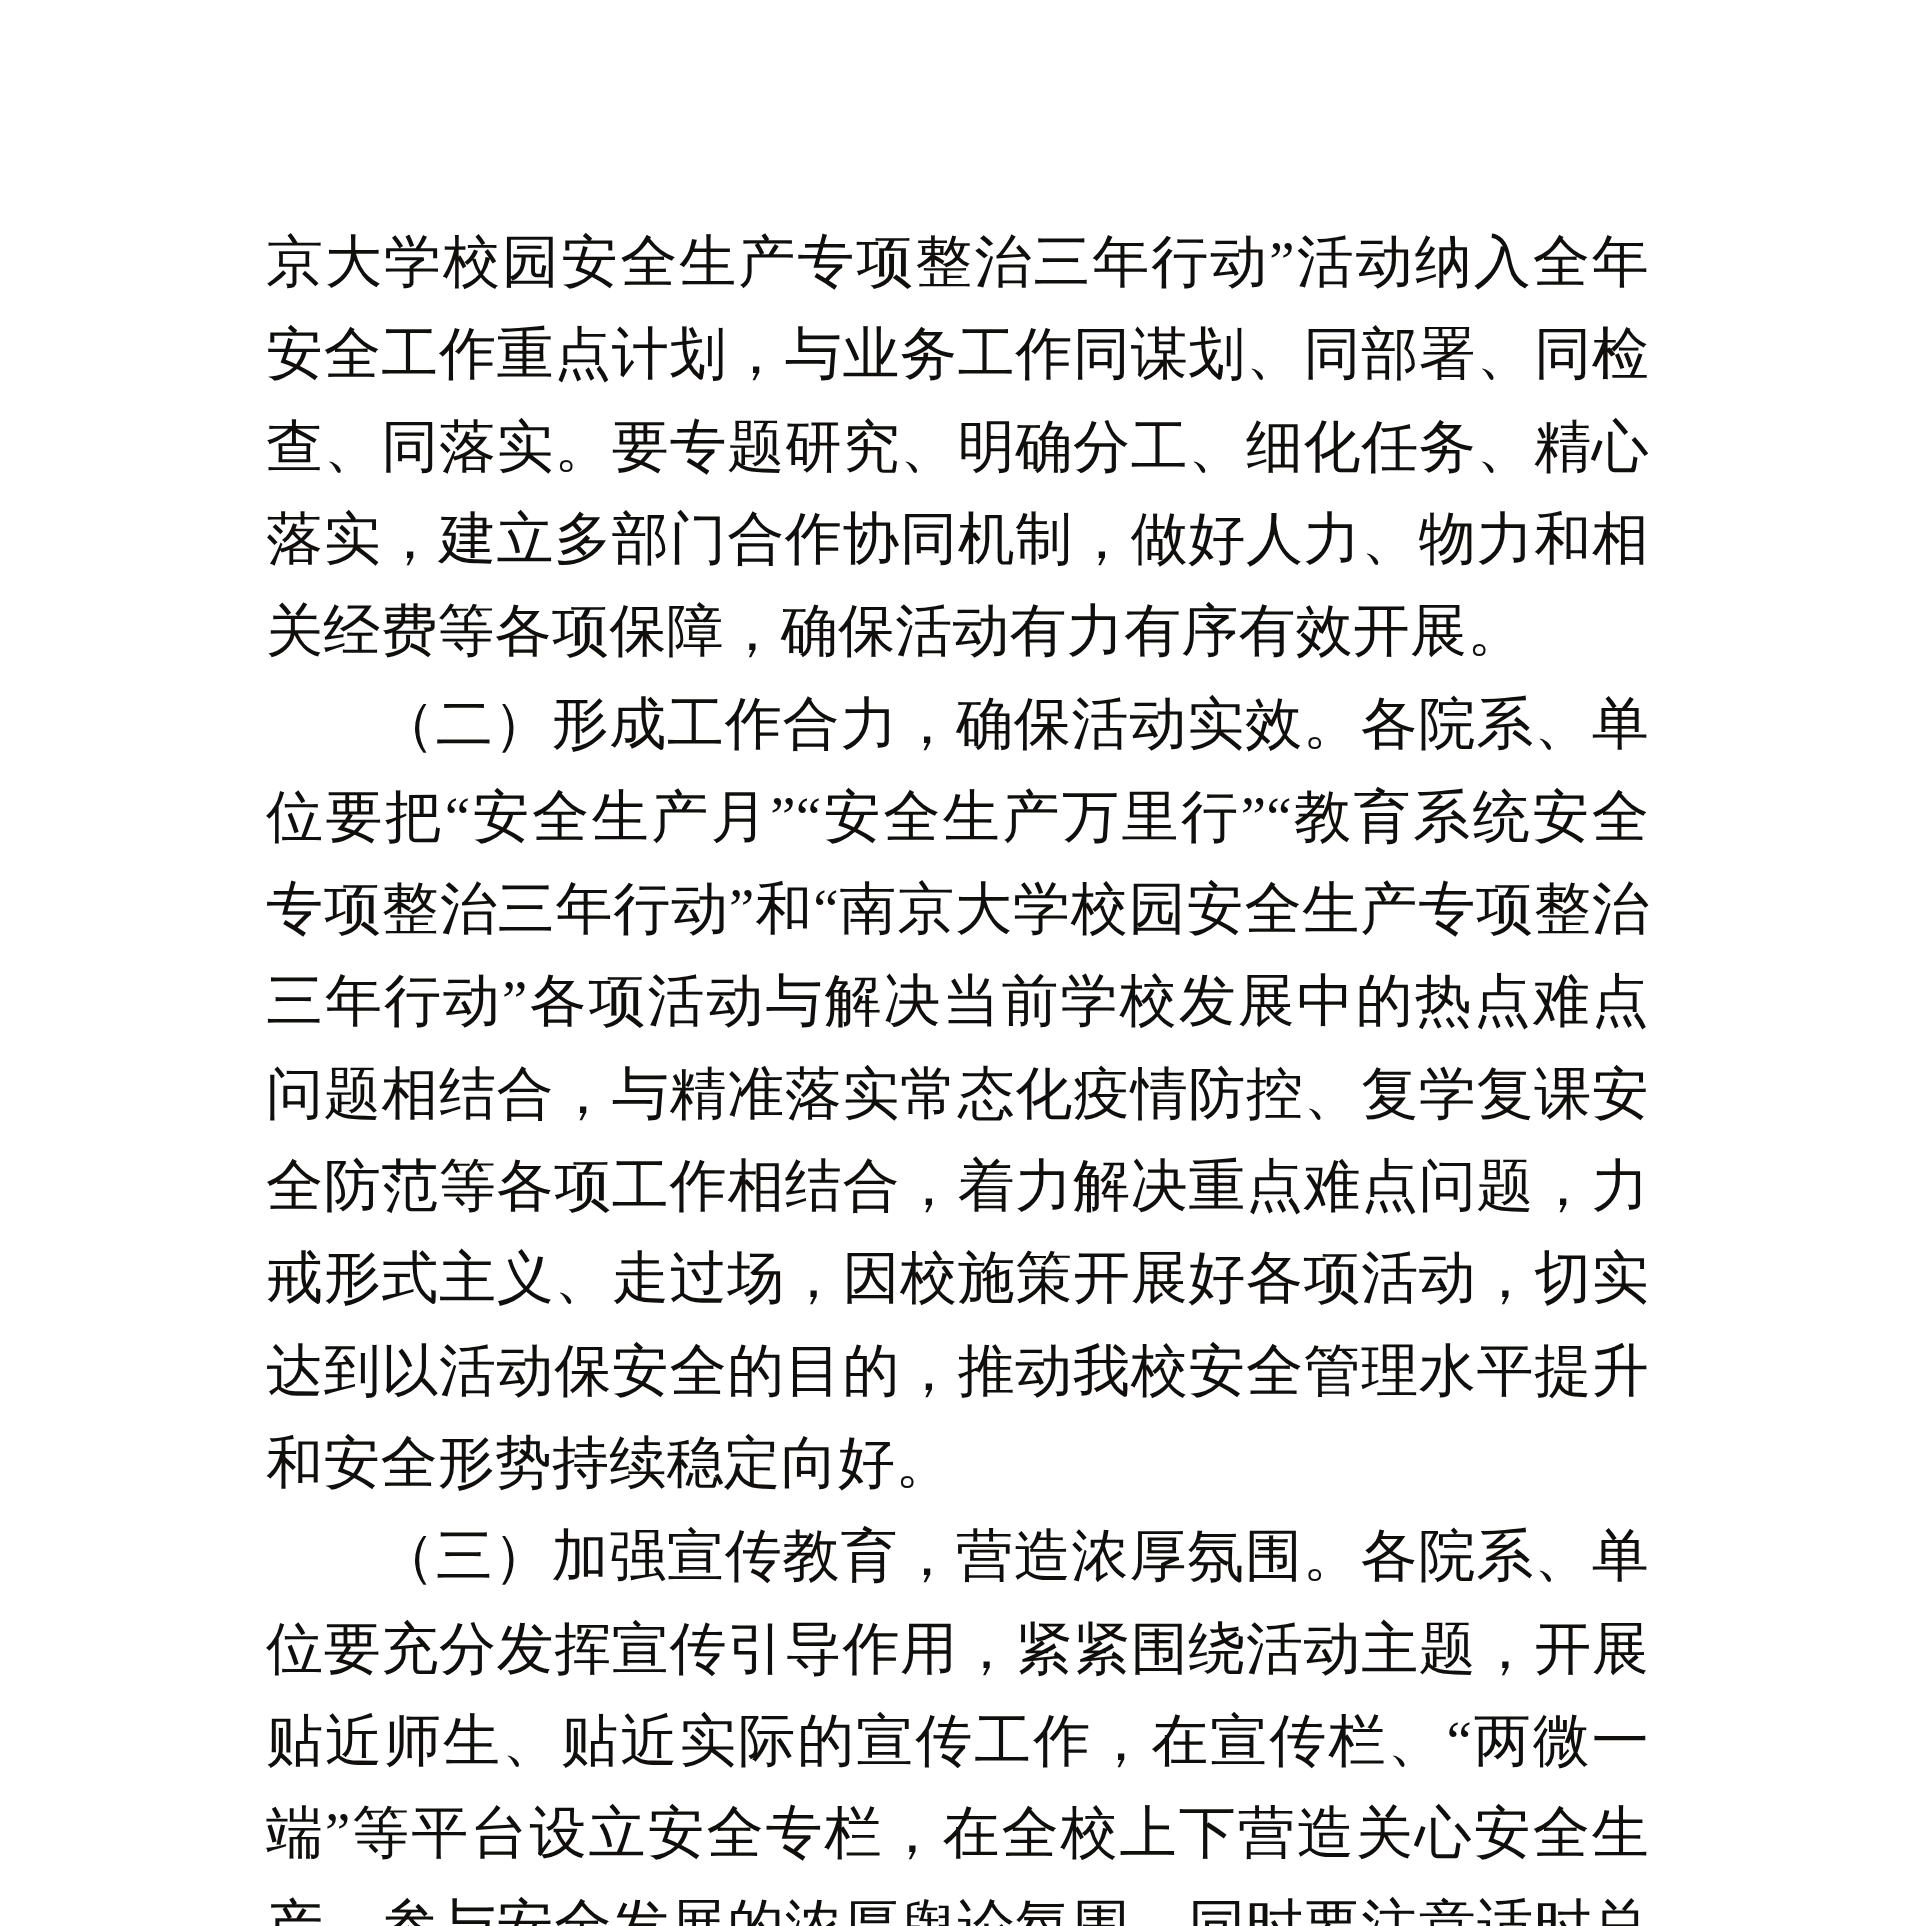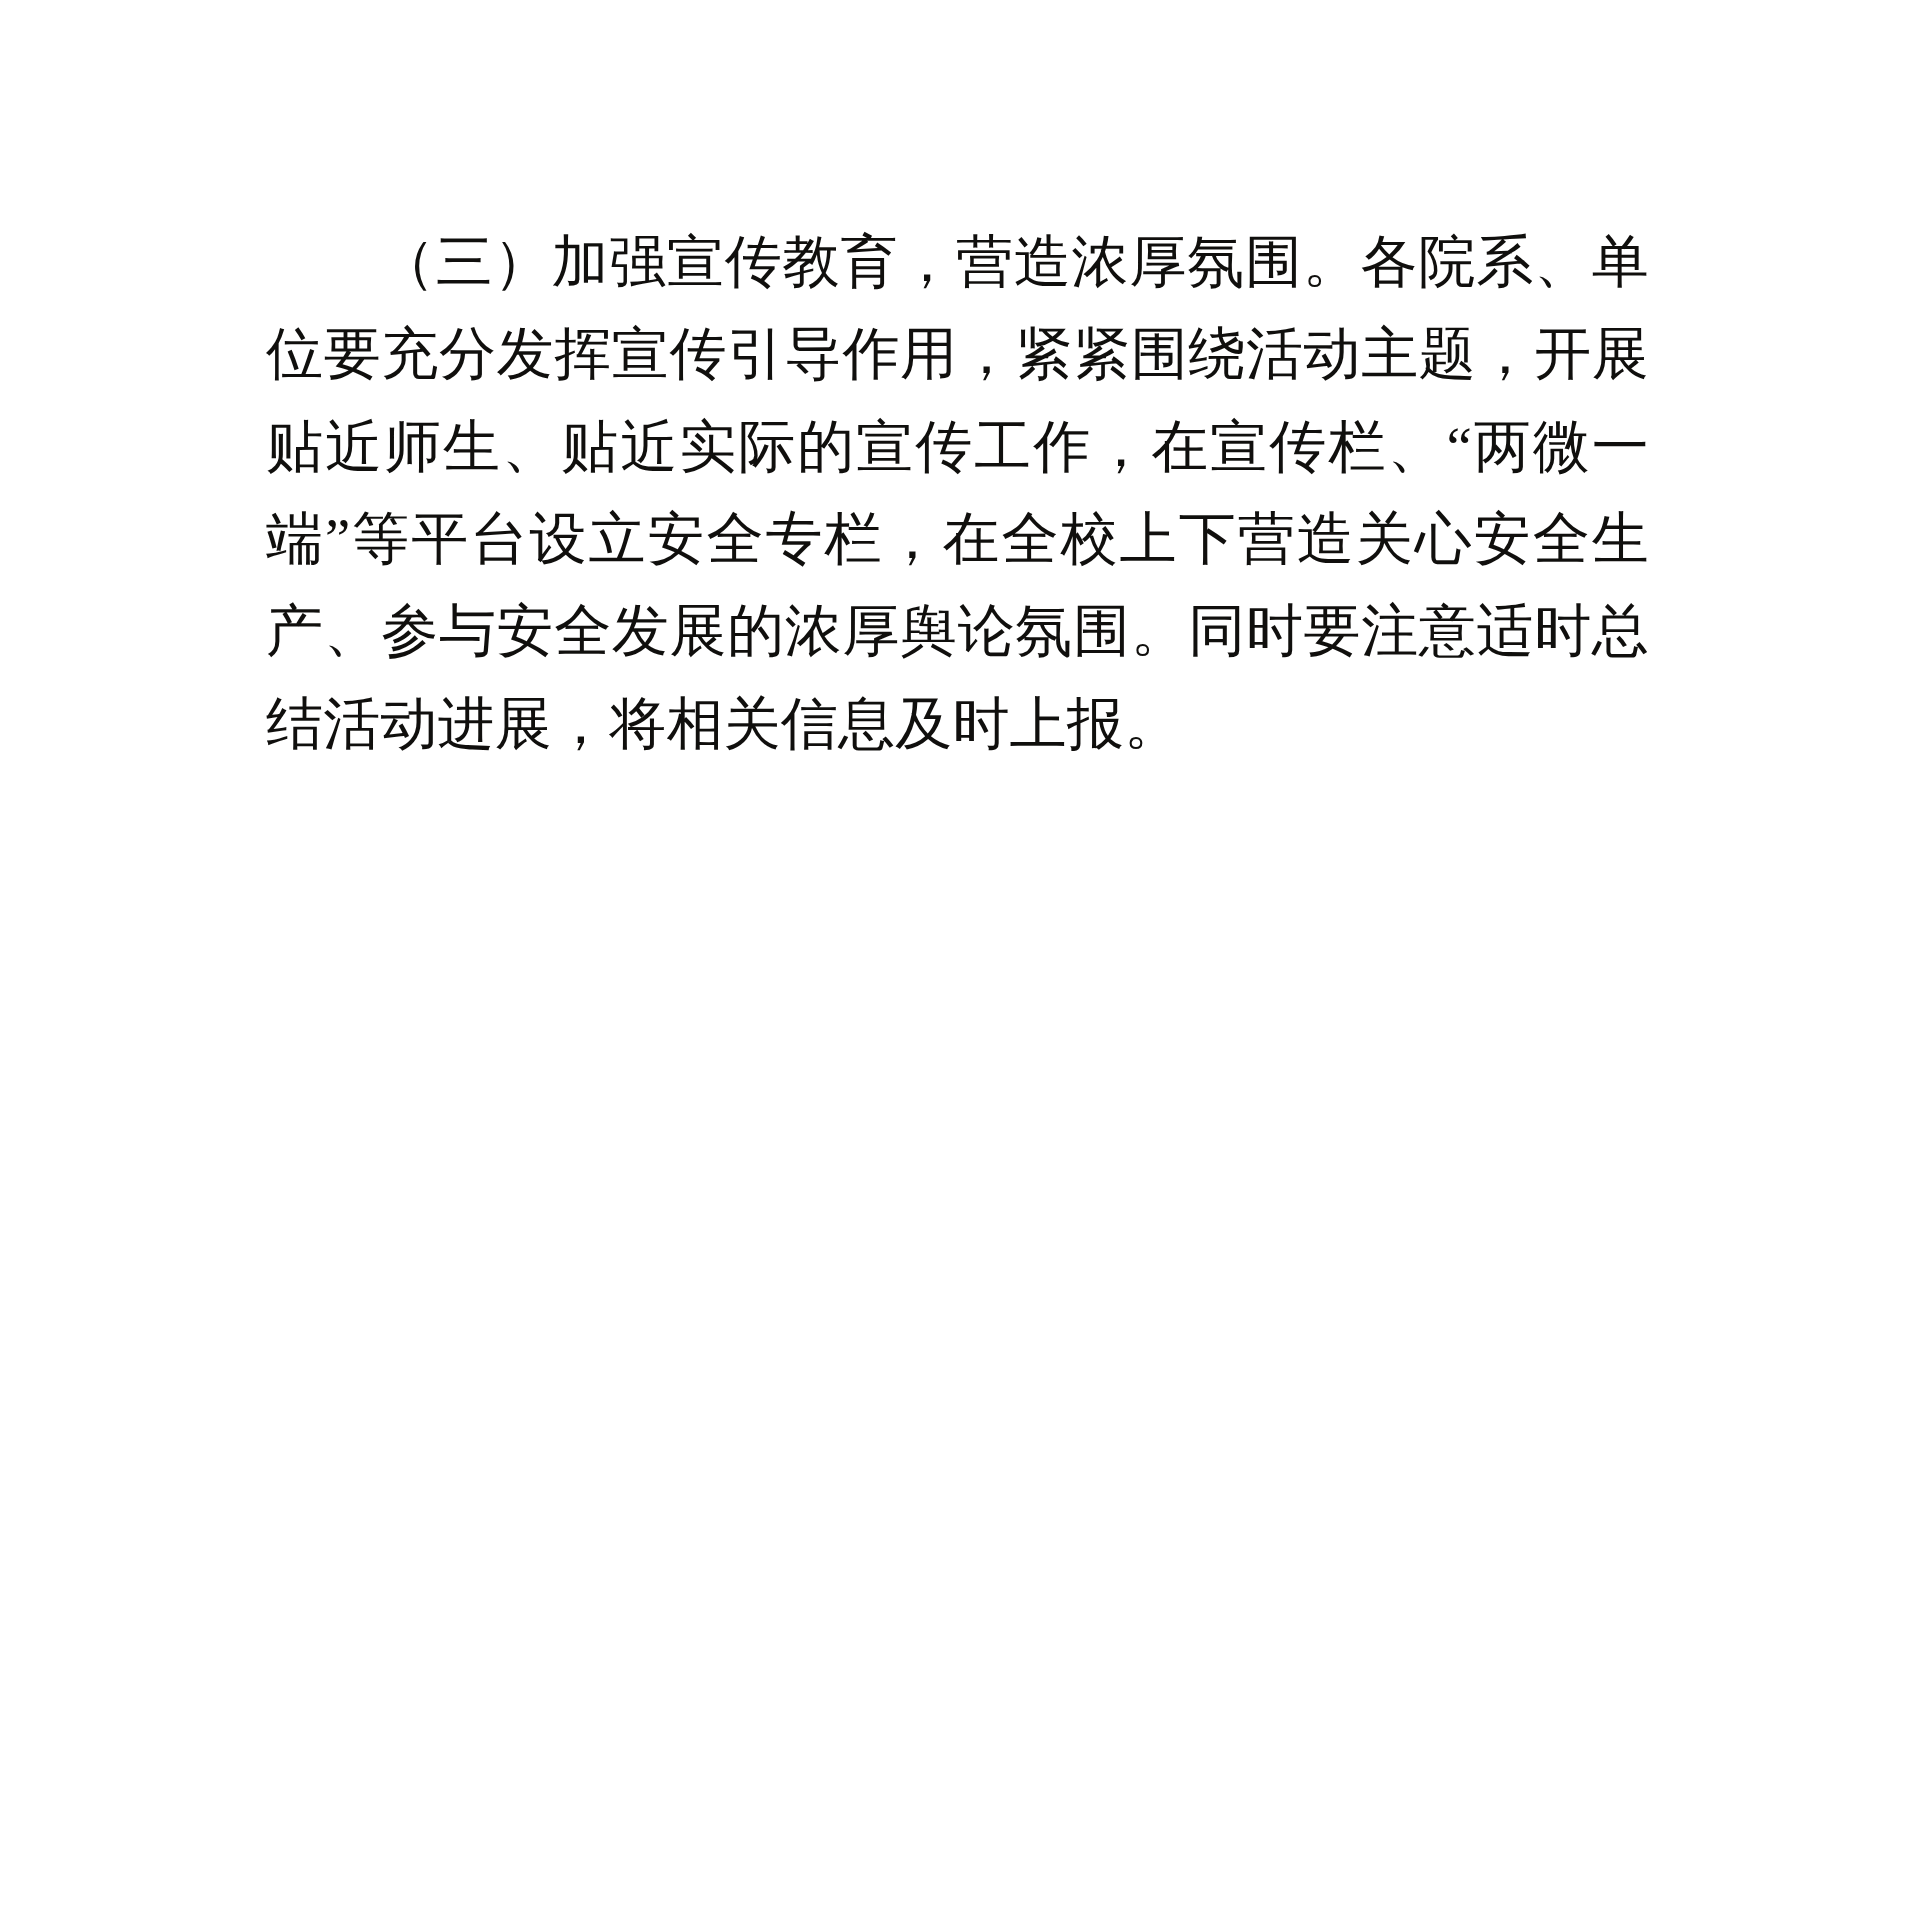--- a/index.html
+++ b/index.html
@@ -37,18 +37,20 @@
   .indent {
     text-indent: 112px;
   }
 </style>
 </head>
 <body>
 
 <div class="page">
 
   <div class="doc-body">
+    <p class="para">京大学校园安全生产专项整治三年行动”活动纳入全年安全工作重点计划，与业务工作同谋划、同部署、同检查、同落实。要专题研究、明确分工、细化任务、精心落实，建立多部门合作协同机制，做好人力、物力和相关经费等各项保障，确保活动有力有序有效开展。</p>
+    <p class="para indent">（二）形成工作合力，确保活动实效。各院系、单位要把“安全生产月”“安全生产万里行”“教育系统安全专项整治三年行动”和“南京大学校园安全生产专项整治三年行动”各项活动与解决当前学校发展中的热点难点问题相结合，与精准落实常态化疫情防控、复学复课安全防范等各项工作相结合，着力解决重点难点问题，力戒形式主义、走过场，因校施策开展好各项活动，切实达到以活动保安全的目的，推动我校安全管理水平提升和安全形势持续稳定向好。</p>
     <p class="para indent">（三）加强宣传教育，营造浓厚氛围。各院系、单位要充分发挥宣传引导作用，紧紧围绕活动主题，开展贴近师生、贴近实际的宣传工作，在宣传栏、“两微一端”等平台设立安全专栏，在全校上下营造关心安全生产、参与安全发展的浓厚舆论氛围。同时要注意适时总结活动进展，将相关信息及时上报。</p>
 
   </div>
 
 </div>
 
 
 </body></html>

